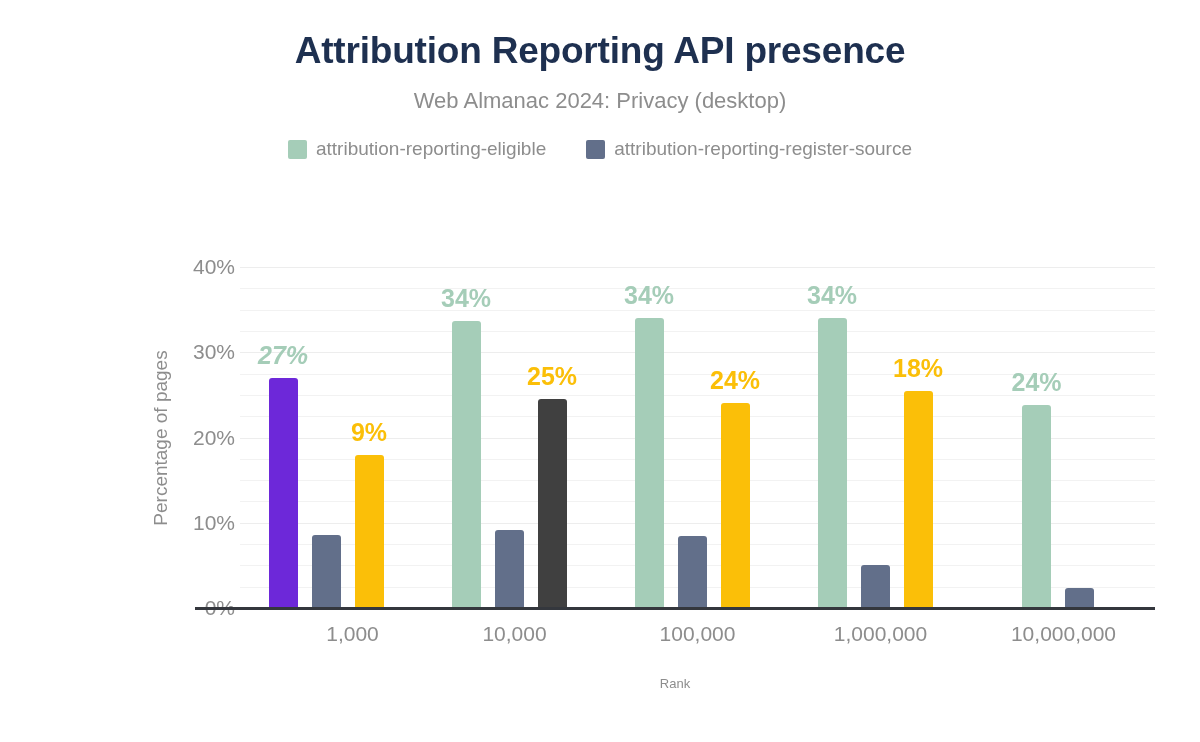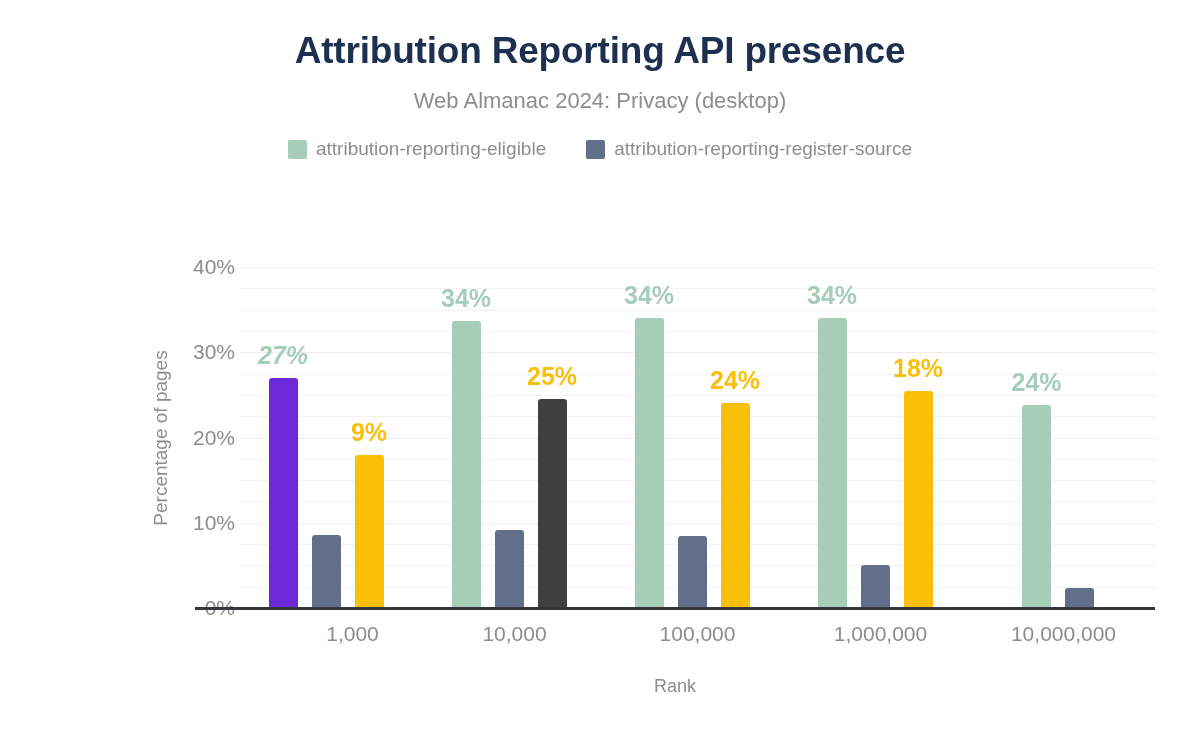--- a/index.html
+++ b/index.html
@@ -108,21 +108,21 @@
     font-size:21px;color:#8d8d8d;
     text-align:center;
     transform:translateX(-50%);
     white-space:nowrap;
   }
   .xlabel{
     position:absolute;
     left:195px;width:960px;
     top:676px;
     text-align:center;
-    font-size:18px;color:#8d8d8d;
+    font-size:13px;color:#8d8d8d;
   }
 </style>
 </head>
 <body>
 
 <div class="chart-root">
 
   <div class="chart-title">Attribution Reporting API presence</div>
   <div class="chart-subtitle">Web Almanac 2024: Privacy (desktop)</div>
 

